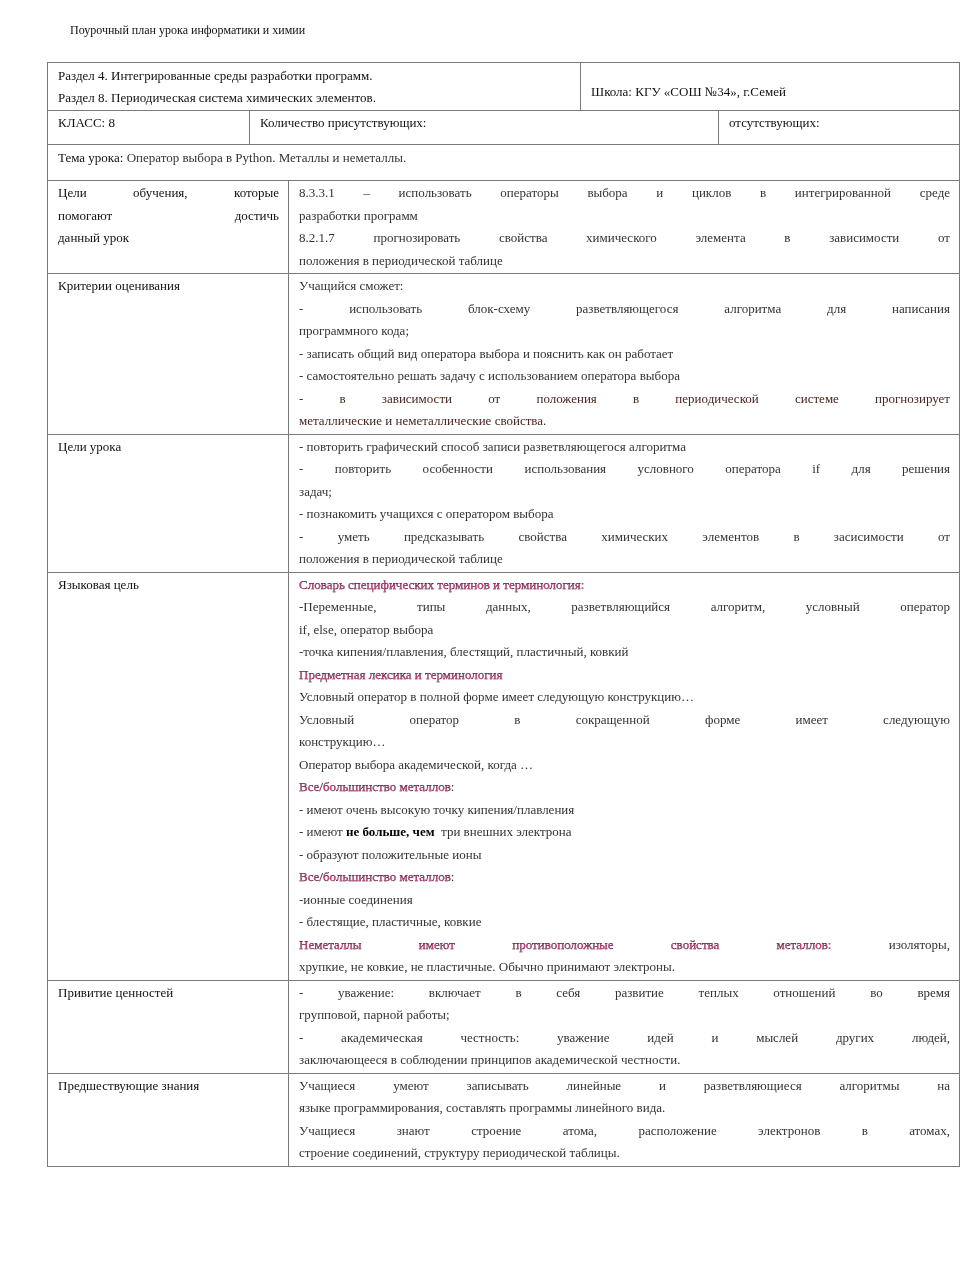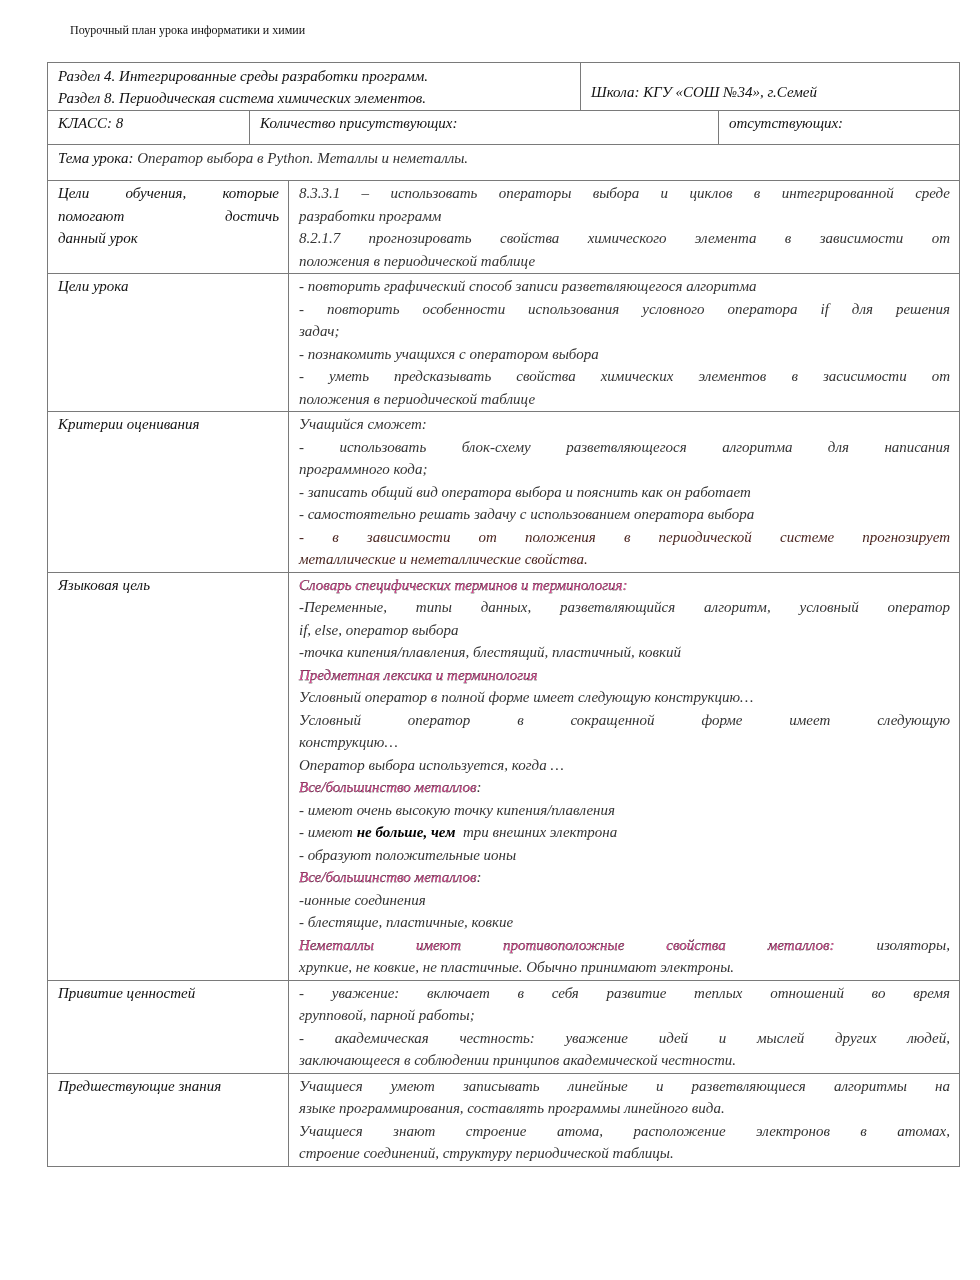--- a/index.html
+++ b/index.html
@@ -17,22 +17,21 @@
     position: absolute; left: 47px; top: 62px;
     width: 912px;
     border-collapse: collapse;
     table-layout: fixed;
   }
   table.plan td {
     border: 1px solid #7a7a7a;
     vertical-align: top;
     padding: 1px 9px 1px 10px;
     line-height: 22.5px;
-    font-size: 15px;
-    font-style: italic;
+    font-size: 13px;
   }
   .cond { font-family: "Liberation Sans Narrow", "Liberation Serif", serif; }
   .label { color: #111; }
   .val { color: #333; }
   .b { font-weight: normal; color: #ec4899; -webkit-text-stroke: 0.25px #000; }
   .strong { font-weight: bold; }
   .brown { color: #4a2520; }
   .line { display: block; }
   .fake-just { text-align: justify; text-align-last: justify; }
 </style>
@@ -89,61 +88,61 @@
     <td colspan="3">
       <span class="line val fake-just">8.3.3.1 – использовать операторы выбора и циклов в интегрированной среде</span>
       <span class="line val">разработки программ</span>
       <span class="line val fake-just">8.2.1.7 прогнозировать свойства химического элемента  в зависимости от</span>
       <span class="line val">положения в периодической таблице</span>
     </td>
   </tr>
 
   <tr>
     <td colspan="2">
-      <span class="label">Цели урока</span>
-    </td>
-    <td colspan="3" class="cond">
-      <span class="line val">- повторить графический способ записи разветвляющегося алгоритма</span>
-      <span class="line val fake-just">- повторить особенности использования условного оператора if для решения</span>
-      <span class="line val">задач;</span>
-      <span class="line val">-  познакомить учащихся с оператором выбора</span>
-      <span class="line val fake-just">- уметь предсказывать свойства химических элементов в засисимости от</span>
-      <span class="line val">положения в периодической таблице</span>
-    </td>
-  </tr>
-
-  <tr>
-    <td colspan="2">
       <span class="label">Критерии оценивания</span>
     </td>
     <td colspan="3" class="cond">
       <span class="line val">Учащийся сможет:</span>
       <span class="line val fake-just">- использовать блок-схему разветвляющегося алгоритма для написания</span>
       <span class="line val">программного кода;</span>
       <span class="line val">- записать общий вид оператора выбора и пояснить как он работает</span>
       <span class="line val">- самостоятельно решать задачу с использованием оператора выбора</span>
       <span class="line brown fake-just">- в зависимости от положения в периодической системе прогнозирует</span>
       <span class="line brown">металлические и неметаллические свойства.</span>
+    </td>
+  </tr>
+
+  <tr>
+    <td colspan="2">
+      <span class="label">Цели урока</span>
+    </td>
+    <td colspan="3" class="cond">
+      <span class="line val">- повторить графический способ записи разветвляющегося алгоритма</span>
+      <span class="line val fake-just">- повторить особенности использования условного оператора if для решения</span>
+      <span class="line val">задач;</span>
+      <span class="line val">-  познакомить учащихся с оператором выбора</span>
+      <span class="line val fake-just">- уметь предсказывать свойства химических элементов в засисимости от</span>
+      <span class="line val">положения в периодической таблице</span>
     </td>
   </tr>
 
   <tr>
     <td colspan="2">
       <span class="label">Языковая цель</span>
     </td>
     <td colspan="3" class="cond">
       <span class="line b">Словарь специфических терминов и терминология:</span>
       <span class="line val fake-just">-Переменные, типы данных, разветвляющийся алгоритм, условный оператор</span>
       <span class="line val">if, else, оператор выбора</span>
       <span class="line val">-точка кипения/плавления, блестящий, пластичный, ковкий</span>
       <span class="line b">Предметная лексика и терминология</span>
       <span class="line val">Условный оператор в полной форме имеет следующую конструкцию…</span>
       <span class="line val fake-just">Условный оператор в сокращенной форме имеет следующую</span>
       <span class="line val">конструкцию…</span>
-      <span class="line val">Оператор выбора используется, когда …</span>
+      <span class="line val">Оператор выбора академической, когда …</span>
       <span class="line"><span class="b">Все/большинство металлов</span><span class="val">:</span></span>
       <span class="line val">- имеют очень высокую точку кипения/плавления</span>
       <span class="line val"><span>- имеют </span><span class="strong" style="color:#000">не больше, чем</span><span style="white-space:pre">  три внешних электрона</span></span>
       <span class="line val">- образуют положительные ионы</span>
       <span class="line"><span class="b">Все/большинство металлов</span><span class="val">:</span></span>
       <span class="line val">-ионные соединения</span>
       <span class="line val">- блестящие, пластичные, ковкие</span>
       <span class="line fake-just"><span class="b">Неметаллы имеют противоположные свойства металлов:</span><span class="val"> изоляторы,</span></span>
       <span class="line val">хрупкие, не ковкие, не пластичные. Обычно принимают электроны.</span>
     </td>

